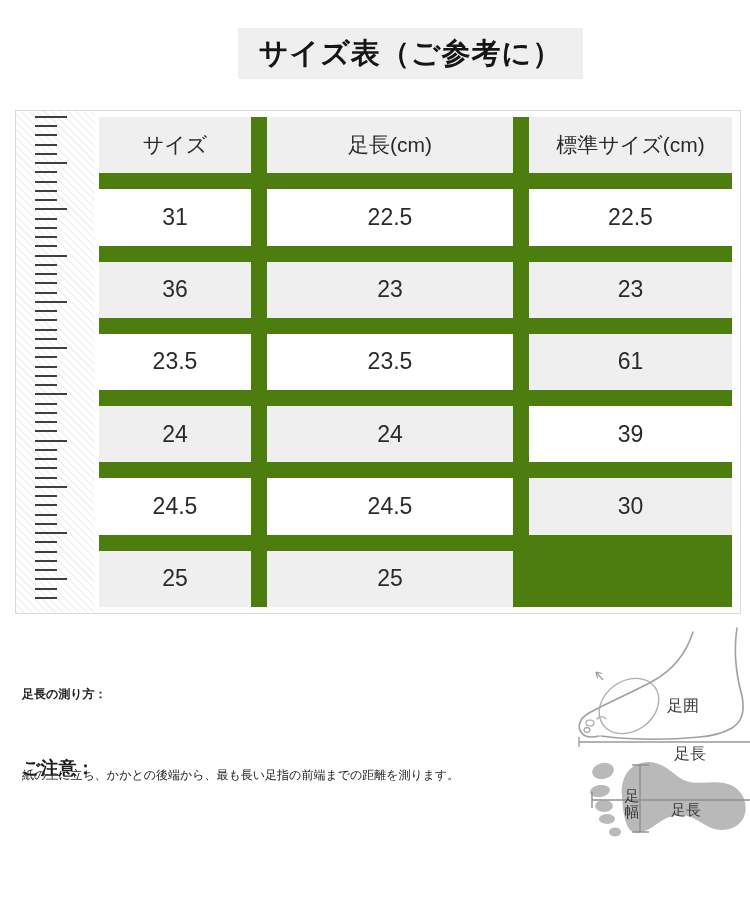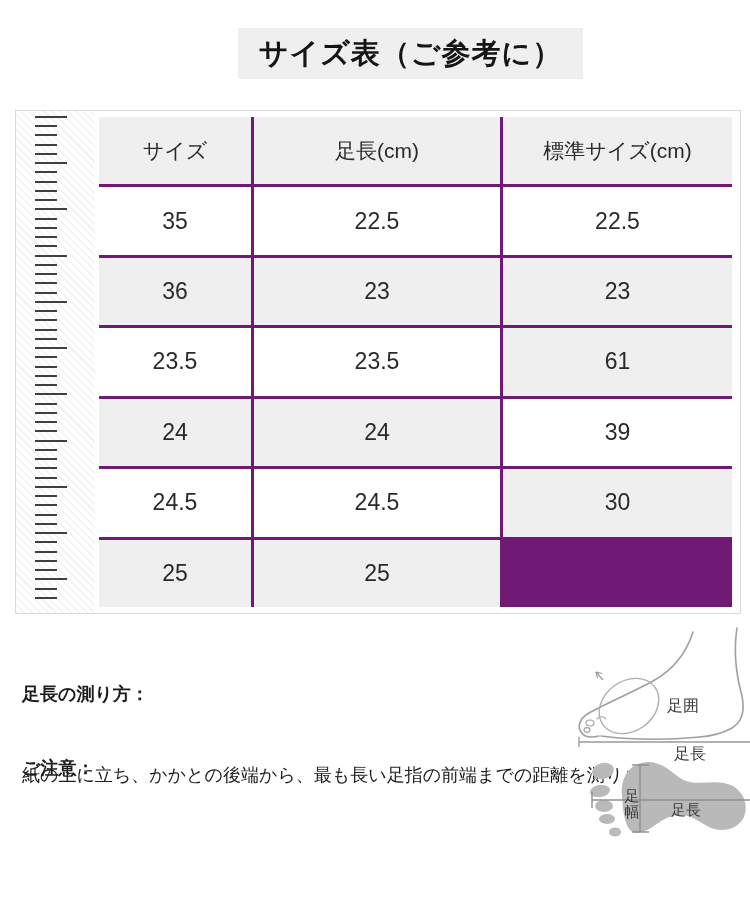--- a/index.html
+++ b/index.html
@@ -39,35 +39,35 @@
       repeating-linear-gradient(45deg, rgba(0,0,0,0.05) 0 1.5px, transparent 1.5px 5.5px);
     background-size: 22px 490px, 32px 491px, auto;
     background-position: 19px 5px, 19px 5px, 0 0;
     background-repeat: no-repeat, no-repeat, repeat;
   }
   .size-table {
     position: absolute; left: 83px; top: 6px; right: 8px; bottom: 6px;
     display: grid;
     grid-template-columns: 152px 246px 1fr;
     grid-template-rows: repeat(7, 1fr);
-    gap: 3px;
-    background: #701a75;
+    gap: 16px;
+    background: #4d7c0f;
   }
   .cell {
     display: flex; align-items: center; justify-content: center;
     font-size: 23px; color: #2a2a2a;
     background: #ffffff;
   }
   .cell.head { background: #efefef; font-size: 21px; }
   .cell.gray { background: #efefef; }
 
   
   .measuring {
     position: absolute; left: 22px; top: 627px;
-    white-space: pre; line-height: 27px; font-size: 18px;
+    white-space: pre; line-height: 27px; font-size: 12px;
   }
   .measuring .hd { font-weight: bold; }
   .notes {
     position: absolute; left: 22px; top: 702px;
     white-space: pre; line-height: 26.5px; font-size: 18px;
   }
   .notes .hd { font-weight: bold; }
   .notes .item { white-space: pre; }
 
   
@@ -80,21 +80,21 @@
 <body>
 
 <div class="title-box">サイズ表（ご参考に）</div>
 
 <div class="frame">
   <div class="ruler"></div>
   <div class="size-table">
       <div class="cell head">サイズ</div>
       <div class="cell head">足長(cm)</div>
       <div class="cell head">標準サイズ(cm)</div>
-      <div class="cell">35</div>
+      <div class="cell">31</div>
       <div class="cell">22.5</div>
       <div class="cell">22.5</div>
       <div class="cell gray">36</div>
       <div class="cell gray">23</div>
       <div class="cell gray">23</div>
       <div class="cell">23.5</div>
       <div class="cell">23.5</div>
       <div class="cell gray">61</div>
       <div class="cell gray">24</div>
       <div class="cell gray">24</div>

